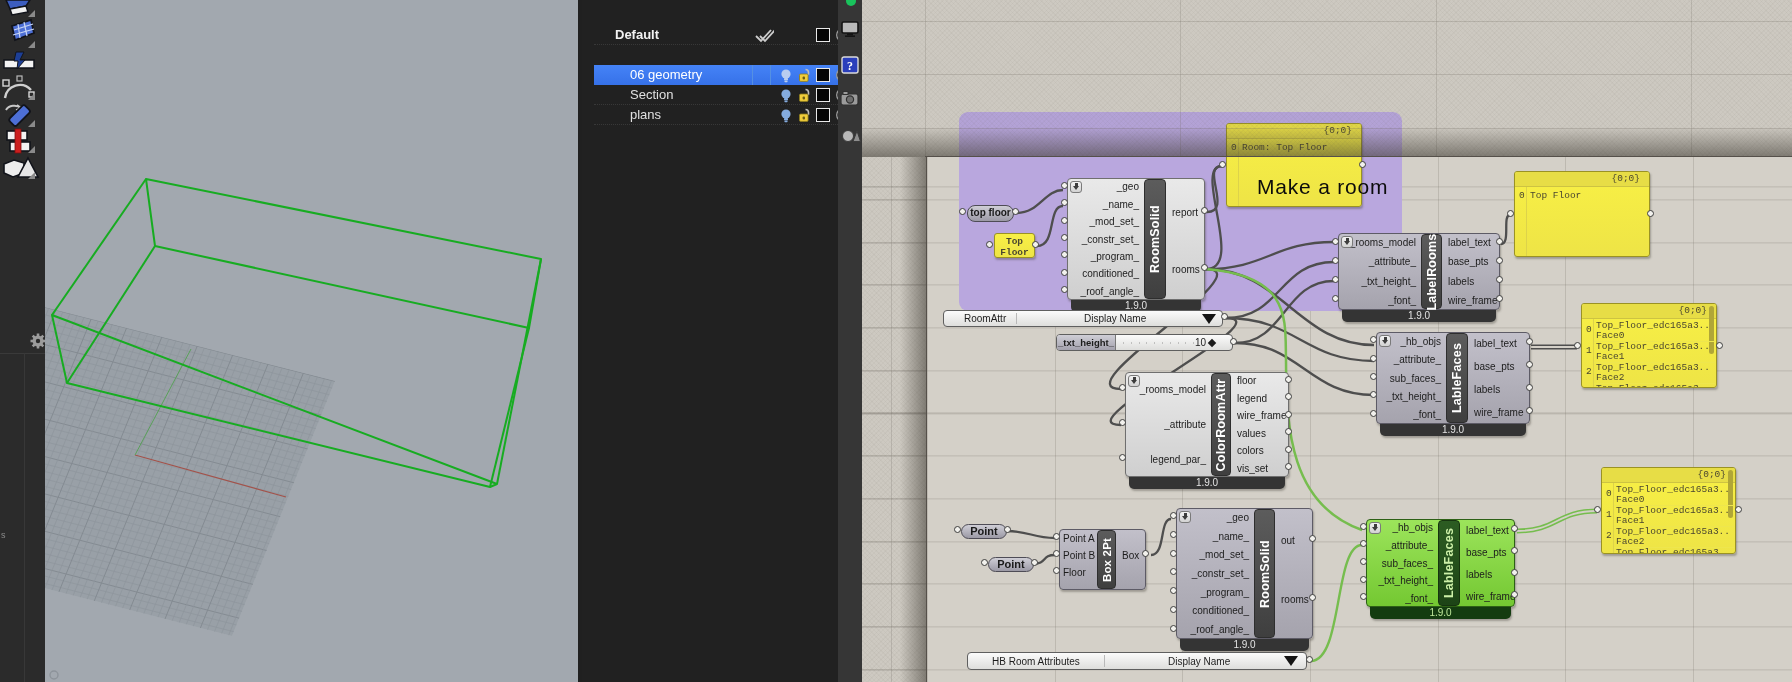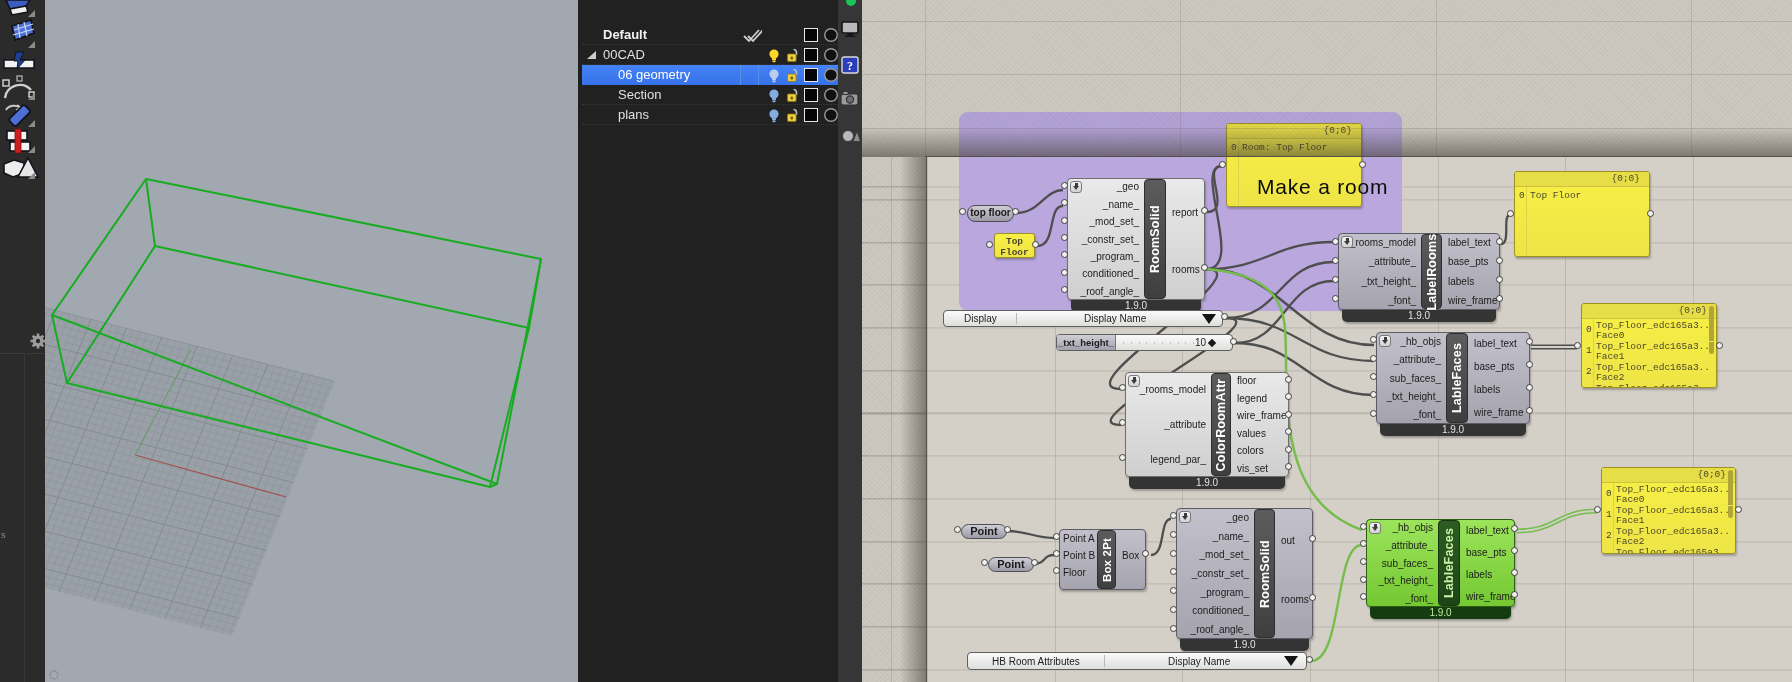--- a/index.html
+++ b/index.html
@@ -3,21 +3,21 @@
   html,body { width:1792px; height:682px; overflow:hidden; }
   body { font-family:"Liberation Sans", sans-serif; position:relative; background:#a2a8af; }
   #stage { position:absolute; left:0; top:0; width:1792px; height:682px; overflow:hidden; }
   .abs { position:absolute; }
   #toolbar { left:0; top:0; width:45px; height:682px; background:#2b2b2b; }
   #toolbar .sep { position:absolute; left:0; width:45px; height:1px; background:#3a3a3a; }
   .tbtri { position:absolute; width:0; height:0; border-left:7px solid transparent; border-bottom:7px solid #8a8a8a; }
   #viewport { left:45px; top:0; width:533px; height:682px; background:#a2a8af; overflow:hidden; }
   #vpsep { left:578px; top:0; width:4px; height:682px; background:#202020; }
   #layers { left:582px; top:0; width:256px; height:682px; background:#212121; color:#d4d4d4; font-size:13px; overflow:hidden; }
-  .lrow { position:absolute; left:0; width:256px; height:20px; line-height:20px;text-decoration:underline; }
+  .lrow { position:absolute; left:12px; width:256px; height:20px; line-height:20px;text-decoration:underline; }
   .licons { position:absolute; top:3px; height:15px; }
   #tabstrip { left:838px; top:0; width:24px; height:682px; background:#363636; }
   #gh { left:862px; top:0; width:930px; height:682px; background:#d4d0c8; overflow:hidden; }
   #ghgrid { position:absolute; left:0; top:157px; width:930px; height:525px;
     background-image:
       repeating-linear-gradient(to bottom, rgba(120,115,105,0.28) 0 1px, rgba(0,0,0,0) 1px 42.7px),
       repeating-linear-gradient(to right, rgba(120,115,105,0.25) 0 1px, rgba(0,0,0,0) 1px 127.7px);
     background-position:0 42.4px, 65px 0; }
   .oob { position:absolute; pointer-events:none;
      background-image: repeating-linear-gradient(45deg, rgba(95,88,75,0.045) 0 1px, rgba(0,0,0,0) 1px 3.2px),
@@ -294,40 +294,20 @@
         <span style="position:absolute;left:21px;font-weight:bold;color:#f2f2f2">Default</span>
         <svg class="licons" style="left:160px;top:3px" width="20" height="15" viewBox="0 0 20 15">
           <path d="M2,8 L7,13 L17,2" fill="none" stroke="#cdcdcd" stroke-width="1.8"></path>
           <path d="M6,8 L11,13 L21,2" fill="none" stroke="#cdcdcd" stroke-width="1.8"></path>
         </svg>
         <div class="licons" style="left:222px;width:14px;height:14px;background:#050505;border:1.8px solid #e8e8e8"></div>
         <svg class="licons" style="left:241px" width="16" height="15" viewBox="0 0 16 15">
           <circle cx="8" cy="7" r="6.3" fill="#101010" stroke="#9a9a9a" stroke-width="1.4"></circle>
         </svg>
       </div>
-<div class="lrow" style="top:45px;border-bottom:1px dotted #383838">
-        <svg class="licons" style="left:5px;top:6px" width="10" height="9">
-          <path d="M9,0 L9,8 L0,8 Z" fill="#cdcdcd"></path>
-        </svg>
-        <span style="position:absolute;left:21px;color:#e0e0e0">00CAD</span>
-        <svg class="licons" style="left:185px" width="14" height="15" viewBox="0 0 14 15">
-          <circle cx="7" cy="6" r="4.6" fill="#ffd629"></circle>
-          <rect x="5" y="10" width="4" height="2.6" rx="0.8" fill="#ffd629"></rect>
-          <rect x="5.4" y="12.8" width="3.2" height="1.4" rx="0.7" fill="#ffd629"></rect>
-        </svg>
-        <svg class="licons" style="left:204px" width="15" height="15" viewBox="0 0 15 15">
-          <path d="M7.5,1.5 a3,3 0 0 1 3,3 v2.2" fill="none" stroke="#bdbdbd" stroke-width="1.6"></path>
-          <rect x="1.5" y="6" width="8.6" height="7.4" rx="1.2" fill="#f0cd3c" stroke="#8a7a1d" stroke-width="0.8"></rect>
-          <rect x="4.6" y="8.4" width="2.4" height="3" rx="1" fill="#6b5c12"></rect>
-        </svg>
-        <div class="licons" style="left:222px;width:14px;height:14px;background:#050505;border:1.8px solid #e8e8e8"></div>
-        <svg class="licons" style="left:241px" width="16" height="15" viewBox="0 0 16 15">
-          <circle cx="8" cy="7" r="6.3" fill="#101010" stroke="#9a9a9a" stroke-width="1.4"></circle>
-        </svg>
-      </div>
 <div class="lrow" style="top:65px;background:linear-gradient(to bottom,#4583f7,#3671e8)">
         <span style="position:absolute;left:36px;color:#ffffff">06 geometry</span>
         <div style="position:absolute;left:158px;top:0px;width:1px;height:20px;background:#5590e2"></div>
         <div style="position:absolute;left:176px;top:0px;width:1px;height:20px;background:#5590e2"></div>
         <svg class="licons" style="left:185px" width="14" height="15" viewBox="0 0 14 15">
           <circle cx="7" cy="6" r="4.6" fill="#b9cdf0"></circle>
           <rect x="5" y="10" width="4" height="2.6" rx="0.8" fill="#b9cdf0"></rect>
           <rect x="5.4" y="12.8" width="3.2" height="1.4" rx="0.7" fill="#b9cdf0"></rect>
         </svg>
         <svg class="licons" style="left:204px" width="15" height="15" viewBox="0 0 15 15">
@@ -583,21 +563,21 @@
         <div class="pill" style="left:99px;top:524px;width:46px;height:15px;line-height:13px">Point</div>
         <div class="nub" style="left:91.9px;top:525.9px"></div>
         <div class="nub" style="left:141.9px;top:525.9px"></div>
         <div class="pill" style="left:126px;top:557px;width:46px;height:15px;line-height:13px">Point</div>
         <div class="nub" style="left:118.9px;top:558.9px"></div>
         <div class="nub" style="left:168.9px;top:558.9px"></div>
         <div class="pill" style="left:105px;top:205px;width:47px;height:17px;line-height:14.5px;font-size:10px">top floor</div>
         <div class="nub" style="left:96.9px;top:207.9px"></div>
         <div class="nub" style="left:149.9px;top:207.9px"></div>
         <div class="vlist" style="left:81px;top:310px;width:280px;height:17px">
-<span style="position:absolute;left:20px;top:2px">Display</span>
+<span style="position:absolute;left:20px;top:2px">RoomAttr</span>
 <div class="vdiv" style="left:72px"></div>
 <span style="position:absolute;left:140px;top:2px">Display Name</span>
 <div class="vtri" style="right:6px;top:3px"></div>
         </div>
         <div class="nub" style="left:358.9px;top:312.9px"></div>
         <div class="vlist" style="left:194px;top:334px;width:177px;height:17px">
 <div style="position:absolute;left:0;top:0;width:59px;height:15px;background:linear-gradient(to bottom,#cfced6,#a3a1ad);border-radius:3px 0 0 3px;border-right:1px solid #777;text-align:center;font-weight:bold;line-height:15px;font-size:9.5px">_txt_height_</div>
 <div style="position:absolute;left:66px;right:34px;top:6.5px;height:2.5px;background:repeating-linear-gradient(to right, rgba(60,60,60,0.25) 0 1px, rgba(0,0,0,0) 1px 7.8px)"></div>
           <span style="position:absolute;right:26px;top:2px">10</span>
 <div style="position:absolute;right:17px;top:5px;width:6px;height:6px;background:#1a1a1a;transform:rotate(45deg)"></div>

